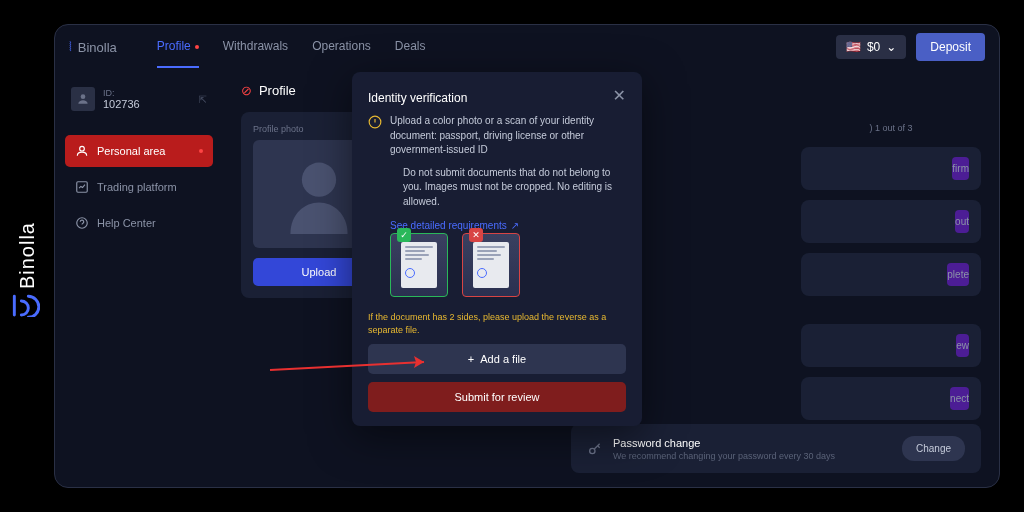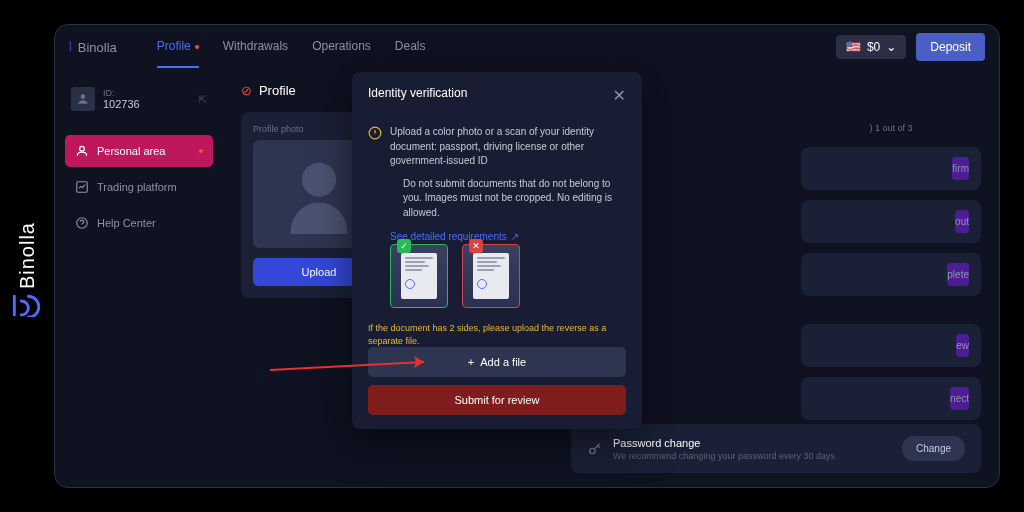--- a/index.html
+++ b/index.html
@@ -19,56 +19,56 @@
 .deposit-btn{background:#4a5fc5;color:#fff;border:none;padding:7px 14px;border-radius:4px;font-size:12px;cursor:pointer}
 .body{display:flex;height:calc(100% - 44px)}
 .sidebar{width:168px;padding:12px 10px}
 .uid{display:flex;align-items:center;gap:8px;padding:6px;margin-bottom:18px}
 .uid-icon{width:24px;height:24px;background:#2a3045;border-radius:3px;display:flex;align-items:center;justify-content:center}
 .uid-txt{font-size:9px;color:#6b7289}
 .uid-num{font-size:11px;color:#c5cbda}
 .uid-arr{margin-left:auto;color:#4a5268;font-size:10px}
 .snav{display:flex;flex-direction:column;gap:4px}
 .snav-item{display:flex;align-items:center;gap:8px;padding:9px 10px;border-radius:5px;color:#8b93a7;font-size:11px;cursor:pointer}
-.snav-item.active{background:#be185d;color:#fff}
+.snav-item.active{background:#b91c1c;color:#fff}
 .content{flex:1;padding:14px 18px;position:relative}
 .sect-title{display:flex;align-items:center;gap:7px;color:#fff;font-size:13px;margin-bottom:14px}
 .x-icon{color:#ff4444}
 .photo-card{background:#1a2035;border-radius:8px;padding:12px;width:156px}
 .photo-lbl{font-size:9px;color:#6b7289;margin-bottom:6px}
 .avatar{width:132px;height:108px;background:#2e3550;border-radius:6px;display:flex;align-items:center;justify-content:center;margin-bottom:10px}
 .upload-btn{width:100%;background:#3347d8;color:#fff;border:none;padding:8px;border-radius:5px;font-size:11px;cursor:pointer}
 .right-cards{position:absolute;right:18px;top:50px;width:180px;display:flex;flex-direction:column;gap:10px}
 .stub{background:#1a2035;border-radius:8px;padding:10px 12px;color:#6b7289;font-size:9px;display:flex;justify-content:flex-end}
 .stub-btn{background:#4c1d95;color:#8b93a7;padding:6px 0;border-radius:4px;font-size:10px;border:none}
 .pw-card{position:absolute;left:348px;right:18px;bottom:14px;background:#1a2035;border-radius:8px;padding:12px 16px;display:flex;align-items:center;gap:10px}
 .pw-txt{flex:1}
 .pw-title{color:#fff;font-size:11px;margin-bottom:2px}
 .pw-sub{color:#5a6278;font-size:9px}
 .change-btn{background:#2e3550;color:#c5cbda;border:none;padding:7px 14px;border-radius:12px;font-size:10px}
 .modal{position:absolute;left:352px;top:72px;width:290px;background:#181d33;border-radius:8px;padding:14px 16px;box-shadow:0 10px 40px rgba(0,0,0,.5)}
-.modal-hdr{display:flex;justify-content:space-between;align-items:flex-start;margin-bottom:20px}
+.modal-hdr{display:flex;justify-content:space-between;align-items:flex-end;margin-bottom:9px}
 .modal-title{color:#fff;font-size:12px;font-weight:500}
 .modal-close{color:#8b93a7;font-size:16px;cursor:pointer}
 .warn{display:flex;gap:8px;margin-bottom:8px}
 .warn-icon{color:#e8b931;flex-shrink:0;margin-top:1px}
 .warn-txt{color:#c5cbda;font-size:10px;line-height:1.45}
 .warn-txt2{color:#c5cbda;font-size:10px;line-height:1.45;margin-left:35px;margin-bottom:6px}
 .link{color:#4a6cff;font-size:10px;margin-left:22px;display:inline-flex;align-items:center;gap:4px;}
 .docs{display:flex;gap:14px;margin-left:22px;margin-bottom:14px}
 .doc{width:58px;height:64px;border-radius:4px;background:linear-gradient(180deg,#3a4060,#2a3050);position:relative;display:flex;align-items:center;justify-content:center}
 .doc-page{width:36px;height:46px;background:#e8eaef;border-radius:2px;padding:4px}
 .doc-line{height:2px;background:#9aa2b8;margin-bottom:2px;border-radius:1px}
 .doc-stamp{width:10px;height:10px;border:1.5px solid #4a6cff;border-radius:50%;margin-top:8px}
 .doc.good{border:1.5px solid #2ab85a}
 .doc.bad{border:1.5px solid #d84444}
 .badge{position:absolute;top:-6px;width:14px;height:14px;border-radius:3px;display:flex;align-items:center;justify-content:center;font-size:9px;color:#fff}
 .badge.g{background:#2ab85a;left:6px}
 .badge.b{background:#d84444;left:6px}
-.note{color:#e8b931;font-size:9px;line-height:1.4;margin-bottom:0}
+.note{color:#e8b931;font-size:9px;line-height:1.4;margin-bottom:8px}
 .add-btn{width:100%;background:#2e3550;color:#fff;border:none;padding:9px;border-radius:5px;font-size:11px;display:flex;align-items:center;justify-content:center;gap:6px;margin-bottom:8px;cursor:pointer}
 .submit-btn{width:100%;background:#7f1d1d;color:#fff;border:none;padding:9px;border-radius:5px;font-size:11px;cursor:pointer}
 .arrow{position:absolute;pointer-events:none;z-index:100}
 </style>
 </head>
 <body>
 
 <div class="brand-side">
   <span class="brand-txt">Binolla</span>
   <svg class="brand-logo" viewBox="0 0 24 20">

